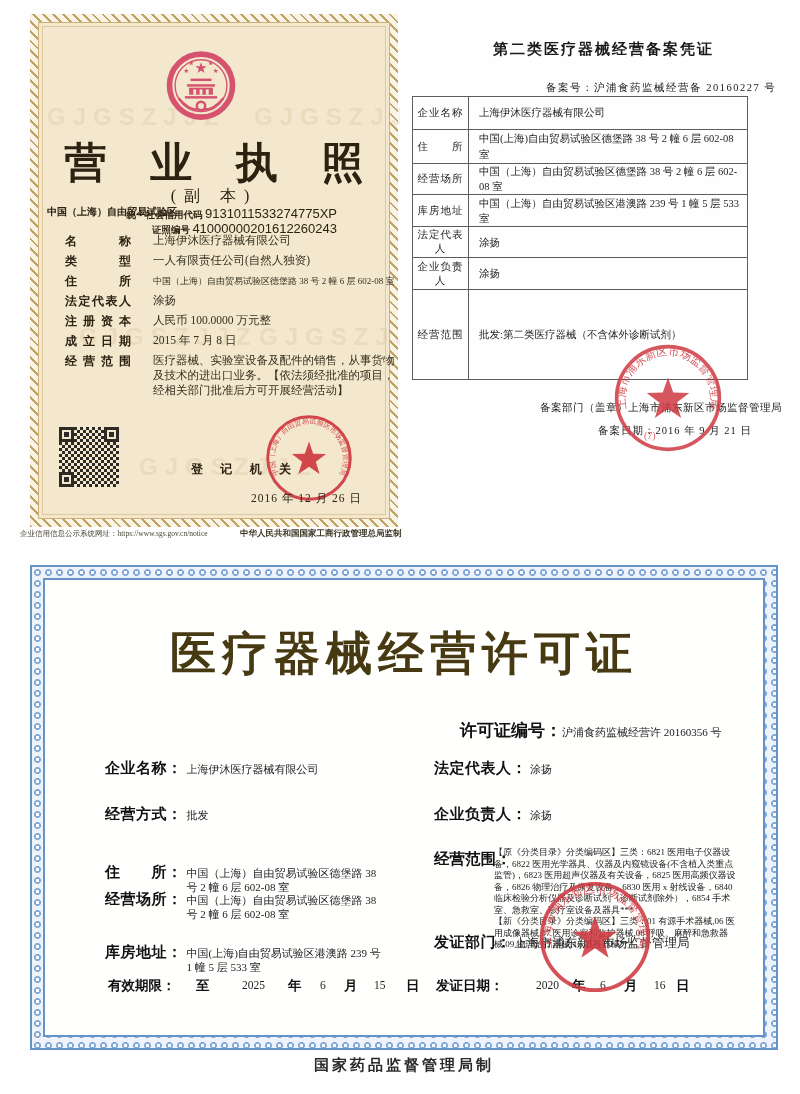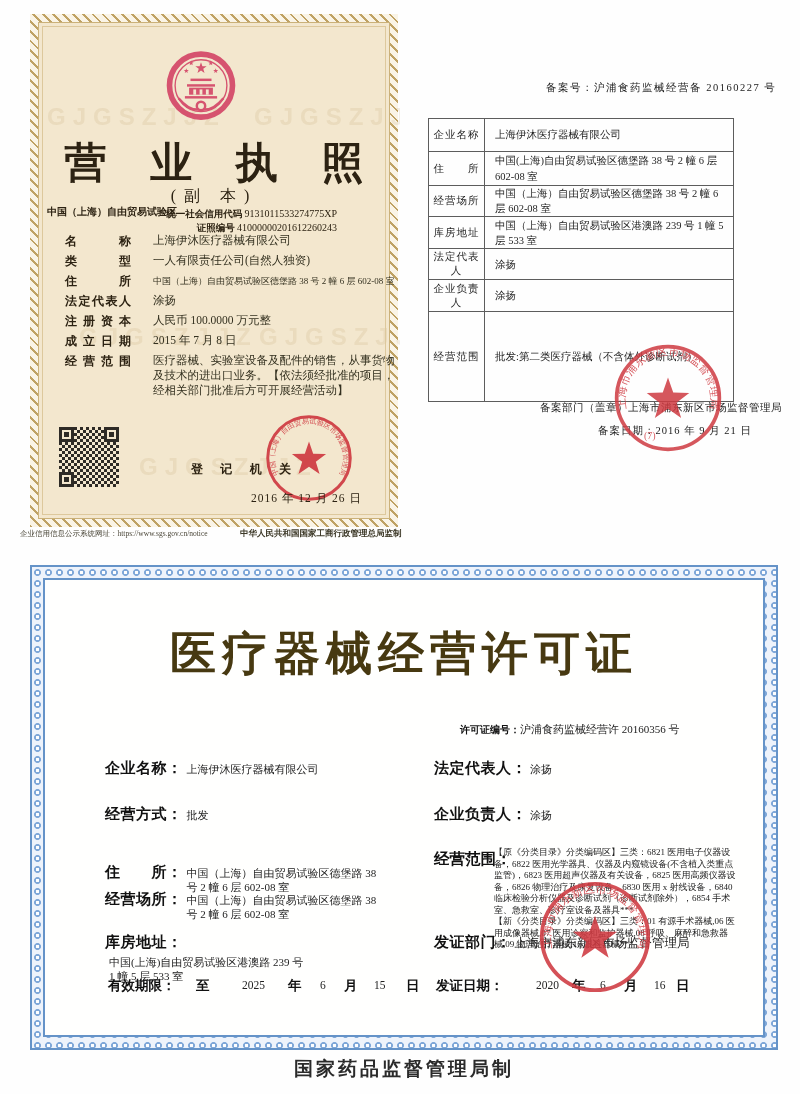--- a/index.html
+++ b/index.html
@@ -17,21 +17,21 @@
   .bl-emblem { position:absolute; left:127px; top:22px; width:70px; height:84px; color:#d6536f; }
   .bl-title { position:absolute; left:0; right:0; top:112px; text-align:center;
     font-family:"Liberation Sans", sans-serif; font-weight:bold; font-size:42px;
     letter-spacing:16px; text-indent:16px; color:#2c2212; }
   .bl-subtitle { position:absolute; left:0; right:0; top:163px; text-align:center;
     font-size:16px; letter-spacing:8px; color:#2c2212; }
   .bl-region { position:absolute; left:8px; top:182px; font-family:"Liberation Sans", sans-serif;
     font-weight:bold; font-size:10px; color:#2c2212; }
   .bl-codes { position:absolute; right:52px; top:184px; text-align:right; font-size:9.5px; line-height:13px; color:#2c2212; }
   .bl-codes b { font-family:"Liberation Sans", sans-serif; }
-  .bl-codes .num { font-family:Liberation Serif, serif; font-size:10px; }
+  .bl-codes .num { font-family:Liberation Sans, sans-serif; font-size:13px; }
   .bl-fields { position:absolute; left:26px; top:210px; width:334px; }
   .bl-row { display:flex; margin-bottom:3px; }
   .bl-label { flex:none; width:66px; margin-right:22px; font-family:"Liberation Sans", sans-serif;
     font-weight:bold; font-size:12px; color:#2c2212; text-align:justify; text-align-last:justify; }
   .bl-value { font-size:11.5px; line-height:1.3; color:#33301f; width:250px; }
   .bl-value.small { font-size:9px; padding-top:3px; }
   .qr { position:absolute; left:20px; top:404px; width:60px; height:60px; background-color:#f3e7ce;
     background-image:repeating-conic-gradient(#2e2b26 0 25%, transparent 0 50%); background-size:6px 6px; }
   .qr .f { position:absolute; width:15px; height:15px; border:3px solid #2e2b26; background:#f3e7ce; }
   .qr .f::after { content:""; position:absolute; inset:2px; background:#2e2b26; }
@@ -41,59 +41,59 @@
   .bl-date { position:absolute; left:212px; top:468px; font-size:11.5px; color:#2c2212; letter-spacing:1px; }
   .seal { position:absolute; color:#cf3a41; }
   .seal-bl { left:225px; top:390px; width:90px; height:90px; opacity:.92; }
   .bl-footer-left { position:absolute; left:20px; top:529px; font-size:7.5px; color:#4a4638; }
   .bl-footer-right { position:absolute; left:240px; top:528px; font-size:8.5px; font-weight:bold; color:#3c3827; }
 
   
   .fc { position:absolute; left:400px; top:30px; width:400px; height:490px; background:#fefefe; }
   .fc-title { position:absolute; left:93px; top:10px; font-weight:bold; font-size:15px; letter-spacing:2px; color:#1b1b1b; }
   .fc-recno { position:absolute; left:146px; top:51px; font-size:10.5px; letter-spacing:1.5px; color:#1b1b1b; }
-  .fc-table { position:absolute; left:28px; top:66px; width:306px; border-collapse:collapse;margin-top:22px; }
+  .fc-table { position:absolute; left:12px; top:66px; width:336px; border-collapse:collapse; }
   .fc-table td { border:1px solid #5d5d5d; font-size:10.5px; color:#1f1f1f; vertical-align:middle; }
   .fc-table td.lab { width:56px; text-align:center; letter-spacing:1px; }
   .fc-table td.val { padding-left:10px; padding-right:6px; line-height:1.45; }
   .fc-dept { position:absolute; left:140px; top:371px; font-size:10.5px; letter-spacing:.5px; color:#1b1b1b; }
   .fc-date { position:absolute; left:198px; top:394px; font-size:10.5px; letter-spacing:1px; color:#1b1b1b; }
   .seal-fc { left:212px; top:312px; width:112px; height:112px; opacity:.85; }
   .fc-seal-note { position:absolute; left:244px; top:400px; color:#cf3a41; font-size:10px; opacity:.8; }
 
   
   .ol-sheet { position:absolute; left:30px; top:565px; width:748px; height:485px;
     border:2px solid #6593c8; background-color:#eef3fb;
     background-image:radial-gradient(circle at 50% 50%, #ffffff 1.4px, #7fa7d8 2px 3.1px, rgba(255,255,255,0) 3.8px);
     background-size:11px 11px; }
   .ol-inner { position:absolute; inset:11px; background:#fffffe; border:2px solid #6593c8; }
   .ol-title { position:absolute; left:0; right:0; top:56px; text-align:center;
     font-family:"Liberation Sans", sans-serif; font-weight:bold; font-size:46px;
     letter-spacing:6px; color:#473911; }
   .ol-licno { position:absolute; left:428px; top:152px; }
-  .ol-licno .lab { font-family:"Liberation Sans", sans-serif; font-weight:bold; font-size:10px; color:#111; }
+  .ol-licno .lab { font-family:"Liberation Sans", sans-serif; font-weight:bold; font-size:17px; color:#111; }
   .ol-licno .val { font-size:11px; color:#222; }
   .ol-field { position:absolute; display:flex; }
   .ol-field .lab { flex:none; font-family:"Liberation Sans", sans-serif; font-weight:bold;
     font-size:15px; letter-spacing:.5px; color:#111; }
   .ol-field .val { font-size:11px; line-height:14px; color:#222; padding-top:3px; }
   .c1 { left:73px; } .c1 .val { width:200px; margin-left:4px; }
   .c2 { left:402px; } .c2 .val { margin-left:3px; }
   .ol-scope-label { position:absolute; left:402px; top:282px; font-family:"Liberation Sans", sans-serif;
     font-weight:bold; font-size:15.5px; color:#111; }
   .ol-scope { position:absolute; left:462px; top:280px; width:248px; font-size:9px;
     line-height:11.5px; color:#222; }
   .ol-scope p { margin:0; }
   .ol-validity { position:absolute; left:0; top:410px; width:100%; height:22px; }
   .ol-validity span { position:absolute; white-space:nowrap; }
   .ol-validity .u { font-family:"Liberation Sans", sans-serif; font-weight:bold; font-size:13.5px; color:#111; }
   .ol-validity .n { font-size:11.5px; color:#222; top:2px; }
   .seal-ol { left:505px; top:312px; width:116px; height:116px; opacity:.88; }
   .ol-footer { position:absolute; left:0; right:0; top:1056px; text-align:center;
-    font-family:"Liberation Sans", sans-serif; font-weight:bold; font-size:19px;
+    font-family:"Liberation Sans", sans-serif; font-weight:bold; font-size:15px;
     letter-spacing:3px; color:#2a2a2a;padding-left:8px; }
 </style>
 </head>
 <body>
 
 <div class="page">
 
   <div class="bl-sheet">
     <div class="bl-inner">
       <div class="bl-wm" style="left:8px;top:80px;">GJGSZJJZ</div>
@@ -183,20 +183,21 @@
       </svg>
 
       <div class="bl-date">2016 年 12 月 26 日</div>
     </div>
   </div>
 
   <div class="bl-footer-left">企业信用信息公示系统网址：https://www.sgs.gov.cn/notice</div>
   <div class="bl-footer-right">中华人民共和国国家工商行政管理总局监制</div>
 
   <div class="fc">
+    <div class="fc-title">第二类医疗器械经营备案凭证</div>
     <div class="fc-recno">备案号：沪浦食药监械经营备 20160227 号</div>
 
     <table class="fc-table">
       <tbody>
         <tr style="height:33px;">
           <td class="lab">企业名称</td>
           <td class="val">上海伊沐医疗器械有限公司</td>
         </tr>
         <tr style="height:34px;">
           <td class="lab">住　　所</td>
@@ -257,21 +258,21 @@
       <span class="val">批发</span>
     </div>
     <div class="ol-field c1" style="top:280px;margin-top:16px;">
       <span class="lab">住　　所：</span>
       <span class="val">中国（上海）自由贸易试验区德堡路 38 号 2 幢 6 层 602-08 室</span>
     </div>
     <div class="ol-field c1" style="top:323px;">
       <span class="lab">经营场所：</span>
       <span class="val">中国（上海）自由贸易试验区德堡路 38 号 2 幢 6 层 602-08 室</span>
     </div>
-    <div class="ol-field c1" style="top:366px;flex-direction:column;">
+    <div class="ol-field c1" style="top:376px;">
       <span class="lab">库房地址：</span>
       <span class="val">中国(上海)自由贸易试验区港澳路 239 号 1 幢 5 层 533 室</span>
     </div>
 
     <div class="ol-field c2" style="top:192px;">
       <span class="lab">法定代表人：</span>
       <span class="val">涂扬</span>
     </div>
     <div class="ol-field c2" style="top:238px;">
       <span class="lab">企业负责人：</span>

